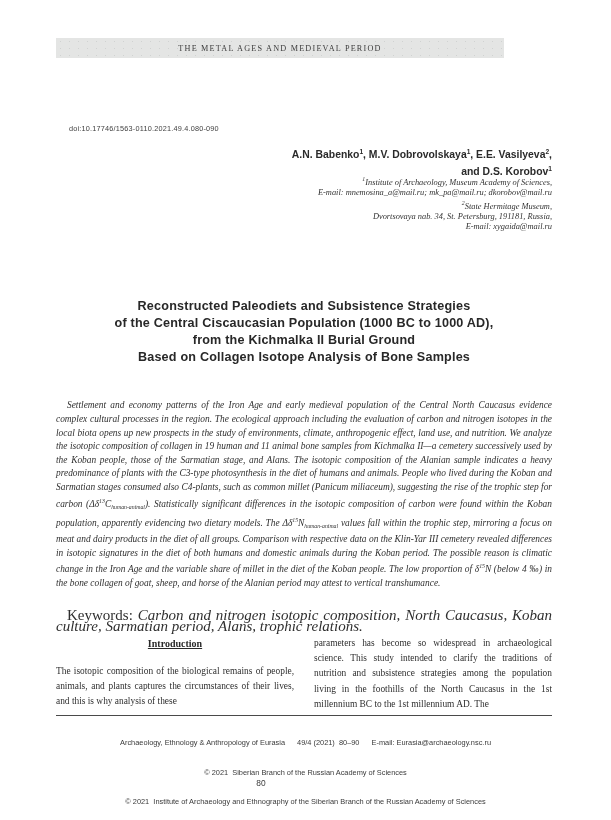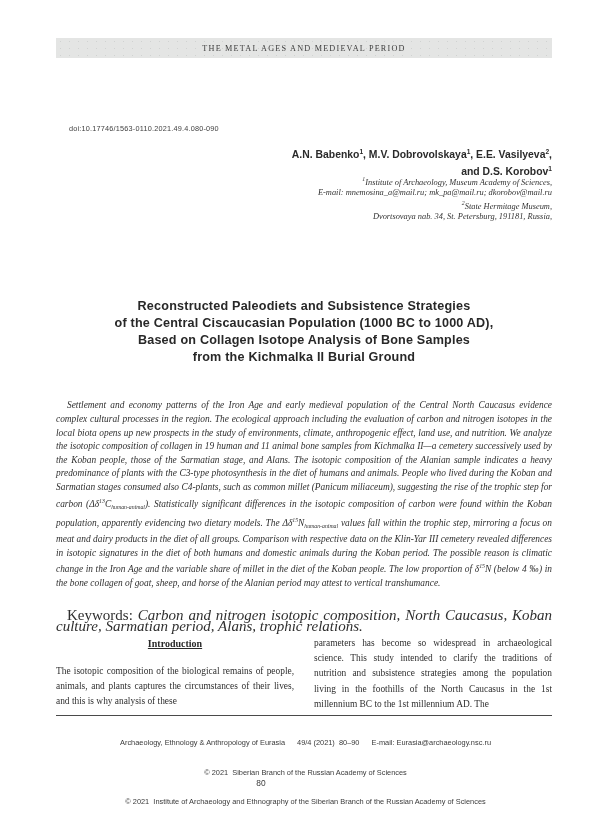--- a/index.html
+++ b/index.html
@@ -8,21 +8,21 @@
     background:#ffffff;
     position:relative;
     overflow:hidden;
     font-family:"Liberation Serif", serif;
     color:#2f2f2f;
   }
   .abs { position:absolute; }
 
   
   .running-head {
-    top:38px; left:56px; width:496px; height:20px;
+    top:38px; left:56px; width:448px; height:20px;
     background-color:#e4e5e4;
     background-image:radial-gradient(circle, #d0d2d1 0.6px, rgba(0,0,0,0) 0.8px);
     background-size:9px 7px;
     display:flex; align-items:center; justify-content:center;
   }
   .running-head-text {
     font-size:8.2px; letter-spacing:1.2px; color:#3c3c3c;
     font-family:"Liberation Serif", serif;
   }
 
@@ -121,27 +121,28 @@
 <div class="abs byline">
   <div><span>A.N. Babenko</span><sup>1</sup><span>, M.V. Dobrovolskaya</span><sup>1</sup><span>, E.E. Vasilyeva</span><sup>2</sup><span>,</span></div>
   <div><span>and D.S. Korobov</span><sup>1</sup></div>
 </div>
 
 <div class="abs affiliations">
   <div><sup>1</sup><span>Institute of Archaeology, Museum Academy of Sciences,</span></div>
   <div>E-mail: mnemosina_a@mail.ru; mk_pa@mail.ru; dkorobov@mail.ru</div>
   <div><sup>2</sup><span>State Hermitage Museum,</span></div>
   <div>Dvortsovaya nab. 34, St. Petersburg, 191181, Russia,</div>
+  <div>E-mail: xygaida@mail.ru</div>
 </div>
 
 <div class="abs title-block">
   <div>Reconstructed Paleodiets and Subsistence Strategies</div>
   <div>of the Central Ciscaucasian Population (1000 BC to 1000 AD),</div>
+  <div>from the Kichmalka II Burial Ground</div>
   <div>Based on Collagen Isotope Analysis of Bone Samples</div>
-  <div>from the Kichmalka II Burial Ground</div>
 </div>
 
 <p class="abs abstract"><span>Settlement and economy patterns of the Iron Age and early medieval population of the Central North Caucasus evidence complex cultural processes in the region. The ecological approach including the evaluation of carbon and nitrogen isotopes in the local biota opens up new prospects in the study of environments, climate, anthropogenic effect, land use, and nutrition. We analyze the isotopic composition of collagen in 19 human and 11 animal bone samples from Kichmalka II—a cemetery successively used by the Koban people, those of the Sarmatian stage, and Alans. The isotopic composition of the Alanian sample indicates a heavy predominance of plants with the C3-type photosynthesis in the diet of humans and animals. People who lived during the Koban and Sarmatian stages consumed also C4-plants, such as common millet (Panicum miliaceum), suggesting the rise of the trophic step for carbon (Δδ</span><sup>13</sup><span>C</span><sub>human-animal</sub><span>). Statistically significant differences in the isotopic composition of carbon were found within the Koban population, apparently evidencing two dietary models. The Δδ</span><sup>15</sup><span>N</span><sub>human-animal</sub><span> values fall within the trophic step, mirroring a focus on meat and dairy products in the diet of all groups. Comparison with respective data on the Klin-Yar III cemetery revealed differences in isotopic signatures in the diet of both humans and domestic animals during the Koban period. The possible reason is climatic change in the Iron Age and the variable share of millet in the diet of the Koban people. The low proportion of δ</span><sup>15</sup><span>N (below 4 ‰) in the bone collagen of goat, sheep, and horse of the Alanian period may attest to vertical transhumance.</span></p>
 
 <p class="abs keywords"><span class="kw-label">Keywords:</span><span> Carbon and nitrogen isotopic composition, North Caucasus, Koban culture, Sarmatian period, Alans, trophic relations.</span></p>
 
 <div class="abs columns">
   <div class="col">
     <div class="intro-heading">Introduction</div>
     <div>The isotopic composition of the biological remains of people, animals, and plants captures the circumstances of their lives, and this is why analysis of these</div>

